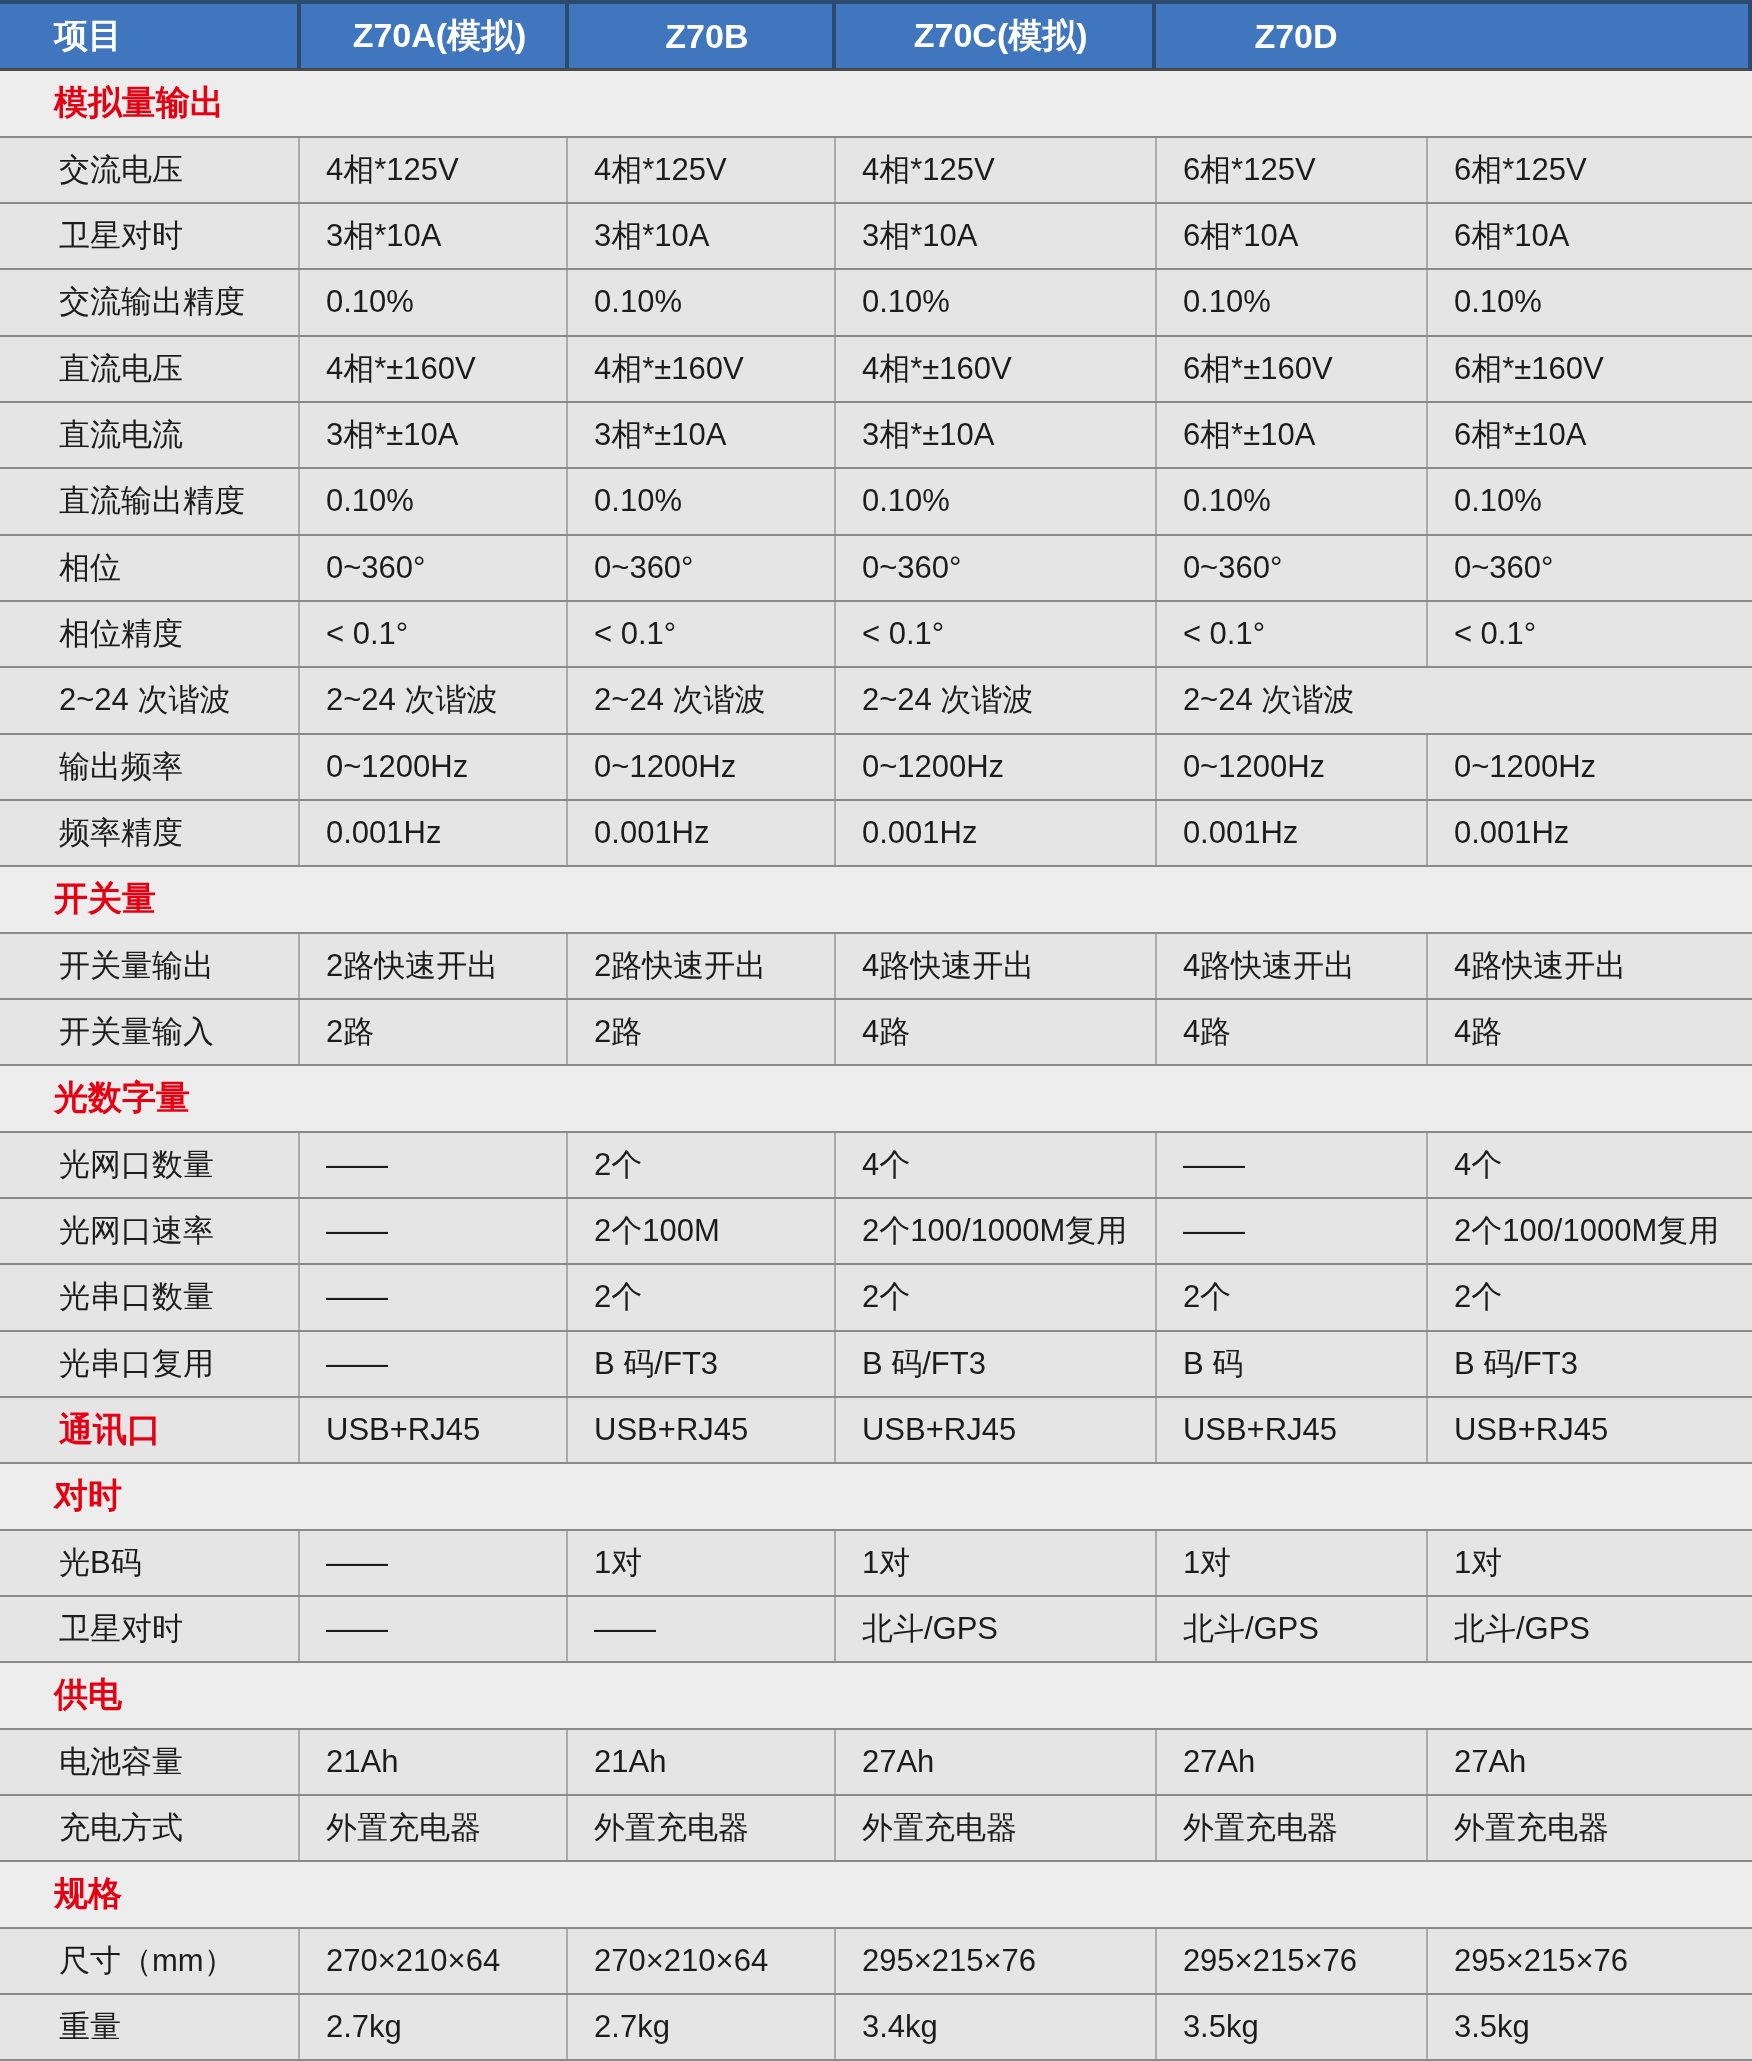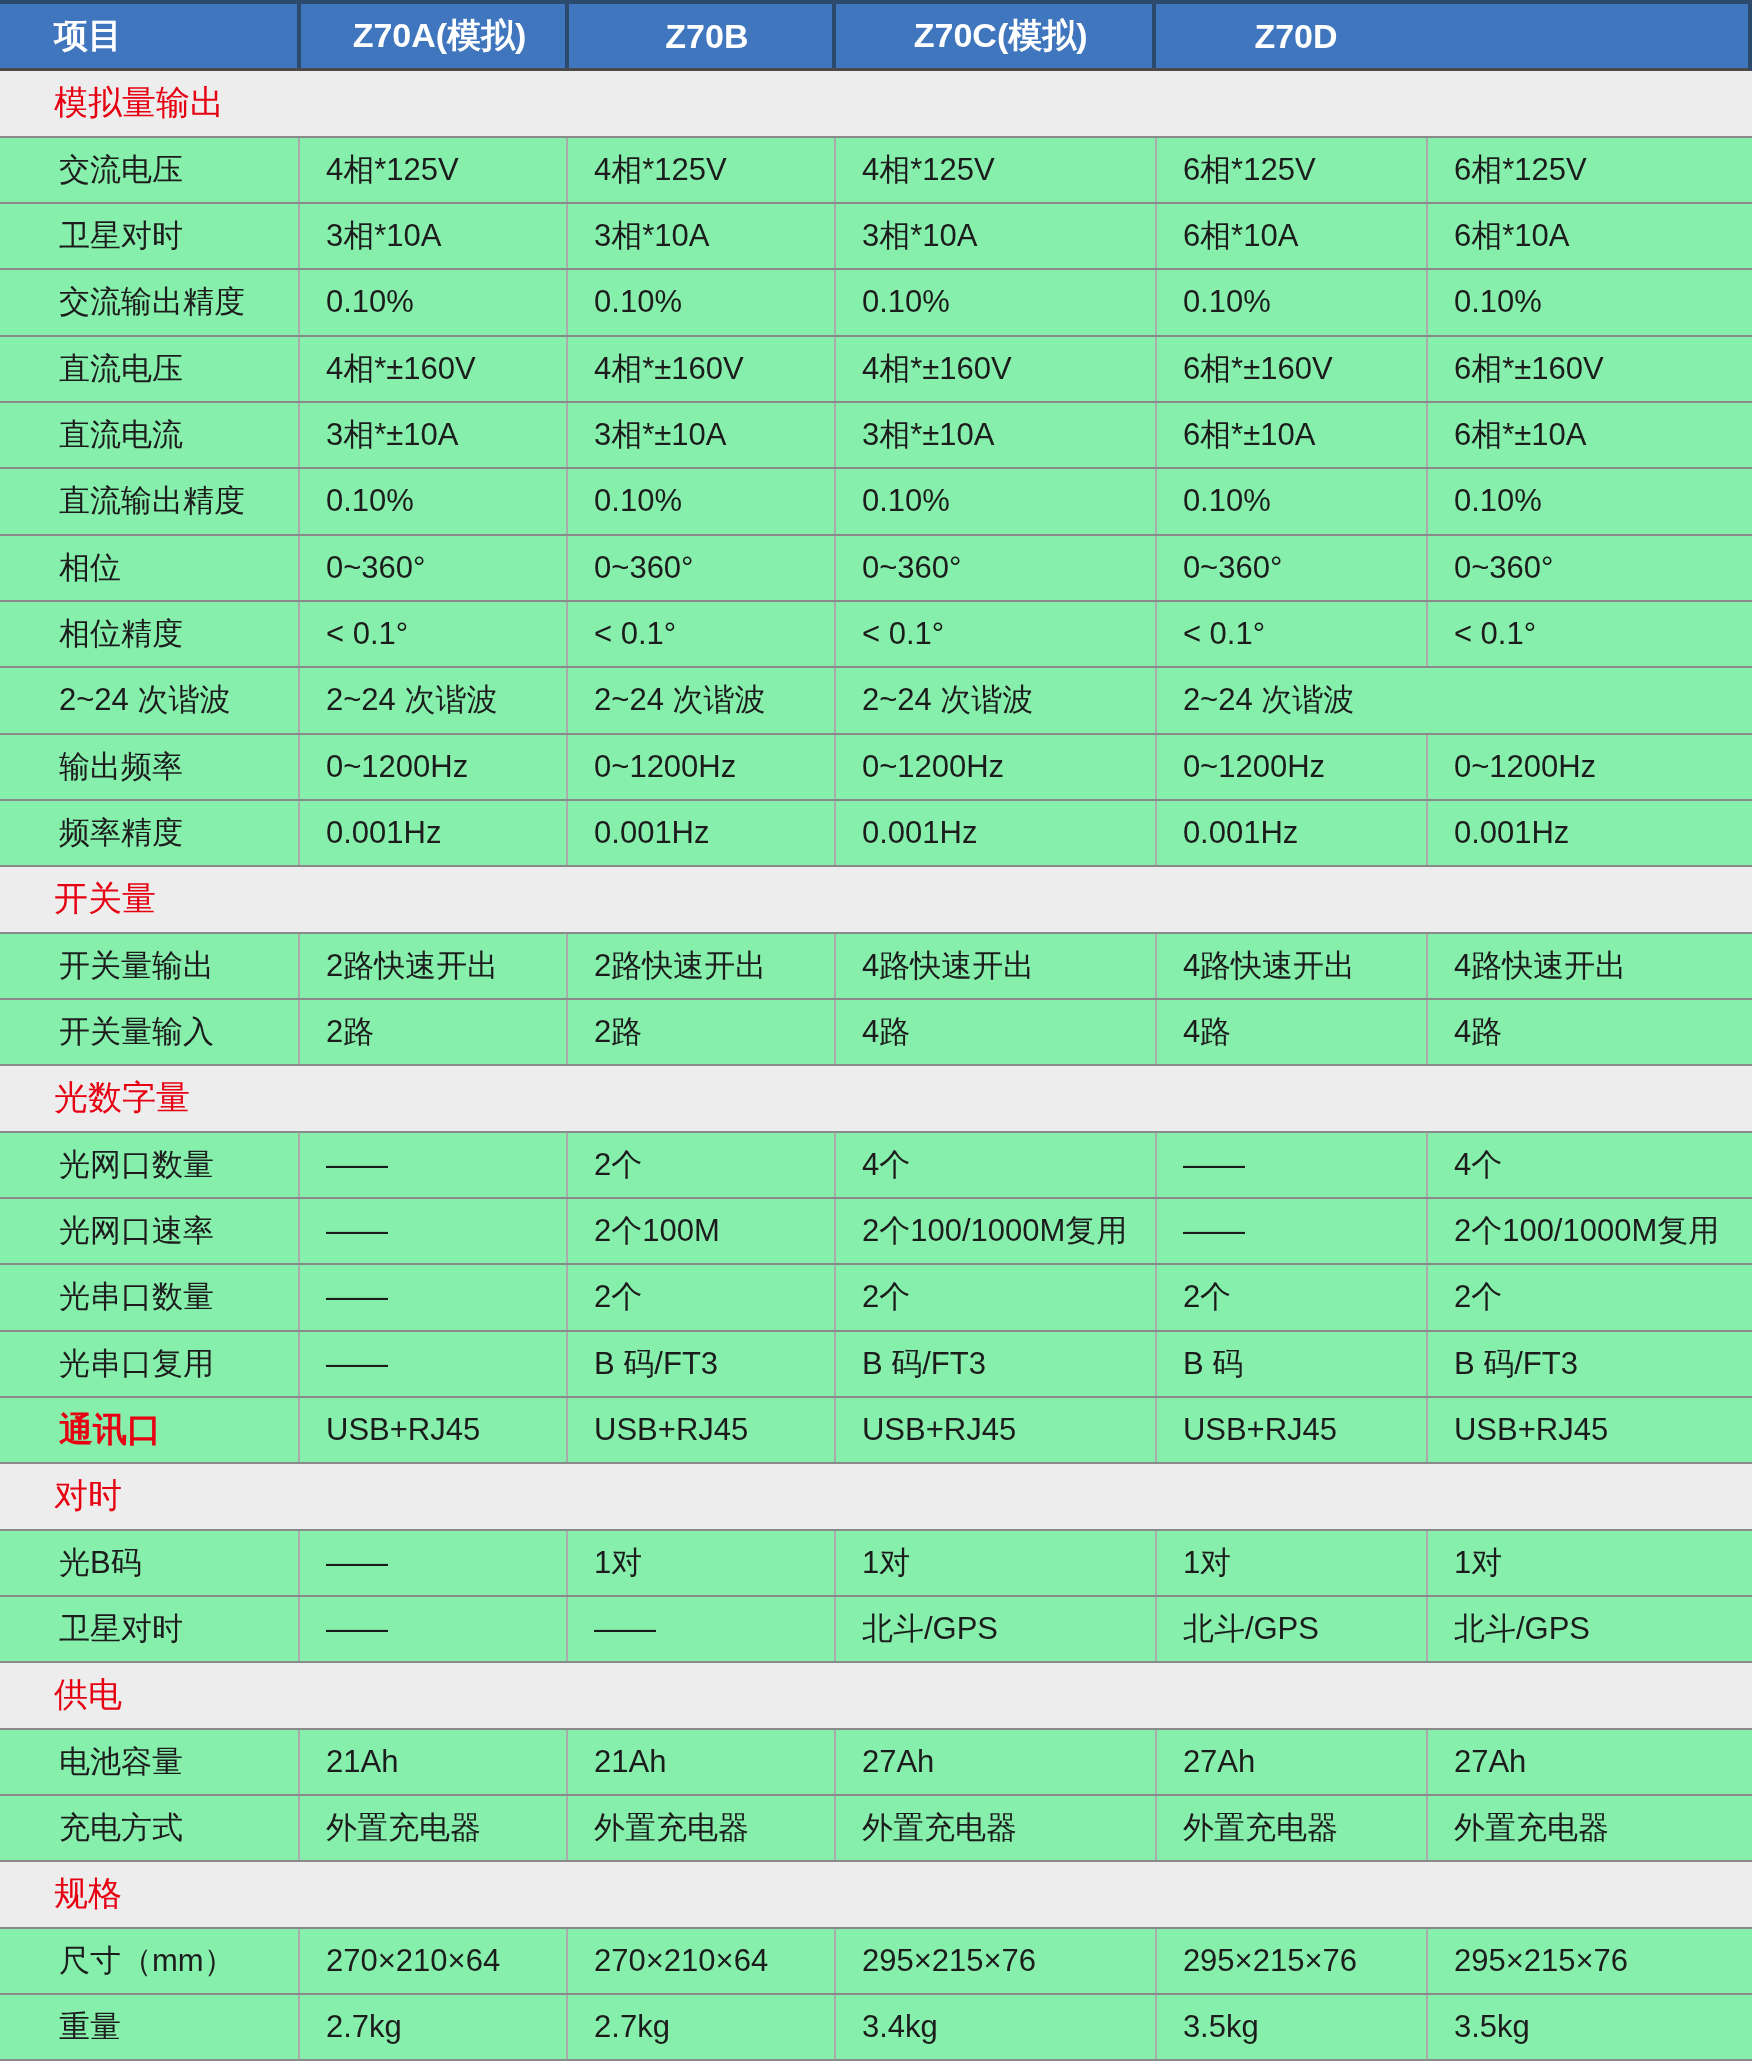--- a/index.html
+++ b/index.html
@@ -4,21 +4,21 @@
 <style>
   html, body {
     margin: 0;
     padding: 0;
     background: #ffffff;
     font-family: "Liberation Sans", "DejaVu Sans", sans-serif;
   }
   #page {
     width: 1752px;
     height: 2061px;
-    background: #86efac;
+    background: #e5e5e5;
   }
   .spec-table {
     display: flex;
     flex-direction: column;
     width: 100%;
     height: 100%;
     box-sizing: border-box;
     border-top: 4px solid var(--header-divider);
   }
   .row {
@@ -61,21 +61,21 @@
     justify-content: flex-start;
     padding-left: 54px;
   }
   
   .row.section {
     display: flex;
     background: var(--section-bg);
   }
   .row.section .cell {
     color: var(--accent-red);
-    font-weight: normal;
+    font-weight: bold;
     font-size: 34px;
     padding-left: 54px;
   }
   
   .row.data .cell {
     border-left: 2px solid var(--column-border);
   }
   .row.data .cell:first-child {
     border-left: none;
   }

